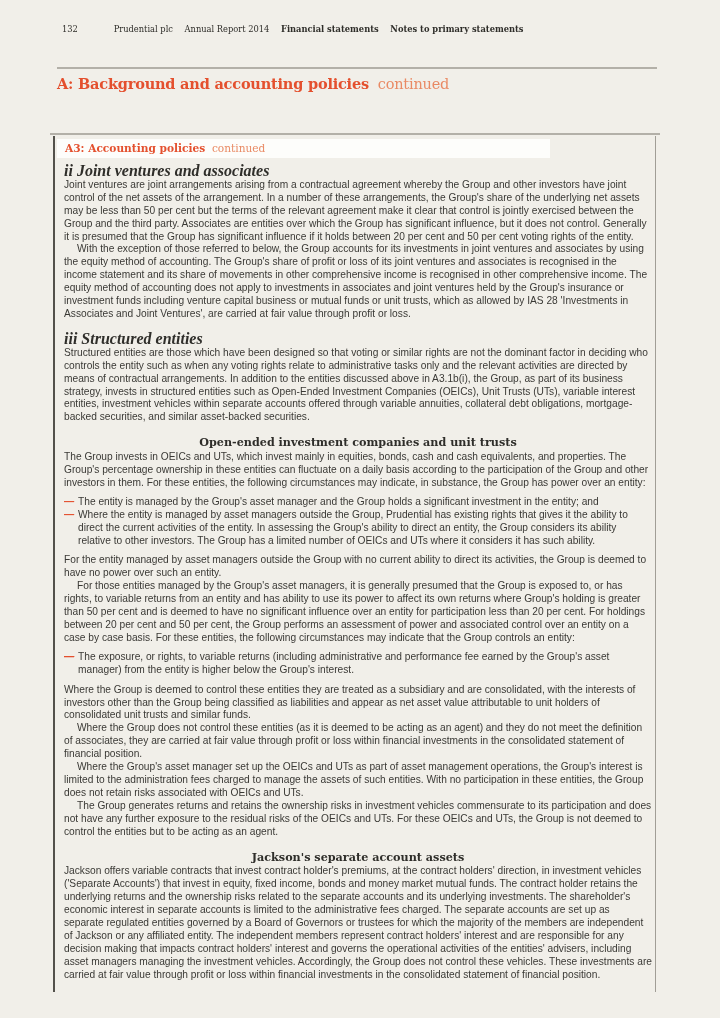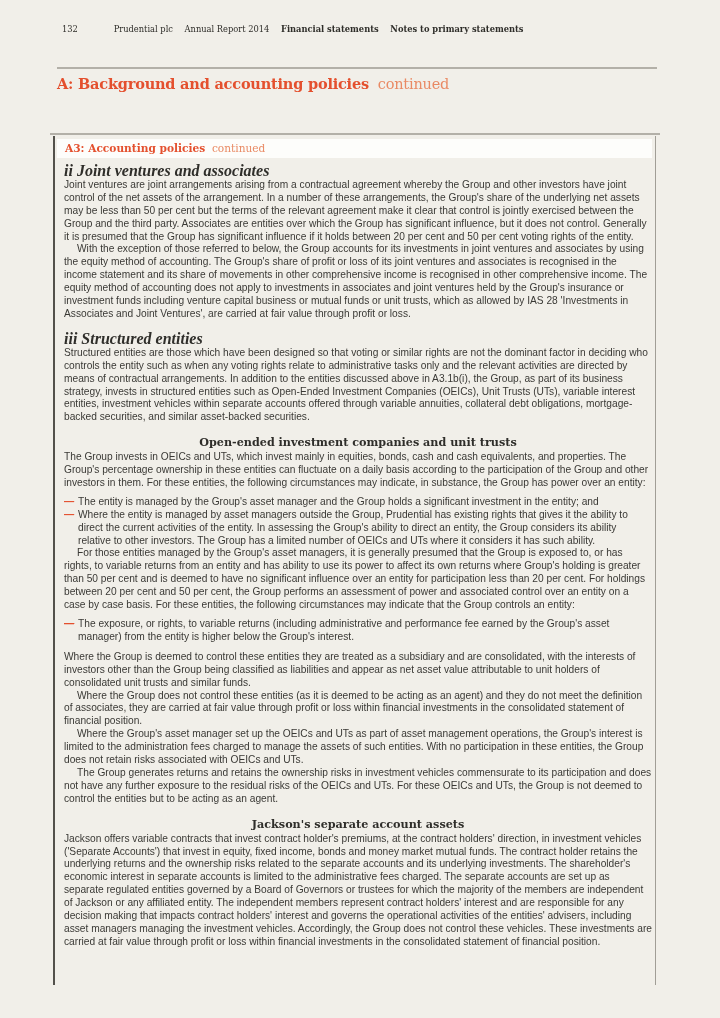--- a/index.html
+++ b/index.html
@@ -45,21 +45,21 @@
   
   .section-frame {
     position:absolute; left:53px; top:136px; width:603px;
     min-height:849px;
     border-left:2px solid #53514b;
     border-right:1px solid #a19e96;
     padding:3px 0 10px 2px;
   }
   .a3-bar {
     background:#fdfdfb;
-    width:595px; height:19px; line-height:19px;
+    width:493px; height:19px; line-height:19px;
     padding-left:8px;
     font-family:"DejaVu Serif", serif;
     font-size:10.6px; font-weight:bold; color:#e4502e;
   }
   .a3-bar .cont { font-weight:normal; color:#e98a64; margin-left:3px; }
   
   .copy {
     margin-left:7px; width:588px;
     font-size:10.2px; line-height:12.9px;
   }
@@ -128,20 +128,21 @@
       <li>
         <span class="dash">—</span>
         <span>The entity is managed by the Group's asset manager and the Group holds a significant investment in the entity; and</span>
       </li>
       <li>
         <span class="dash">—</span>
         <span>Where the entity is managed by asset managers outside the Group, Prudential has existing rights that gives it the ability to direct the current activities of the entity. In assessing the Group's ability to direct an entity, the Group considers its ability relative to other investors. The Group has a limited number of OEICs and UTs where it considers it has such ability.</span>
       </li>
     </ul>
 
+    <p class="gap-before">For the entity managed by asset managers outside the Group with no current ability to direct its activities, the Group is deemed to have no power over such an entity.</p>
     <p class="indent">For those entities managed by the Group's asset managers, it is generally presumed that the Group is exposed to, or has rights, to variable returns from an entity and has ability to use its power to affect its own returns where Group's holding is greater than 50 per cent and is deemed to have no significant influence over an entity for participation less than 20 per cent. For holdings between 20 per cent and 50 per cent, the Group performs an assessment of power and associated control over an entity on a case by case basis. For these entities, the following circumstances may indicate that the Group controls an entity:</p>
 
     <ul class="dash-list">
       <li>
         <span class="dash">—</span>
       </li>
       <li>
         <span class="dash">—</span>
         <span>The exposure, or rights, to variable returns (including administrative and performance fee earned by the Group's asset manager) from the entity is higher below the Group's interest.</span>
       </li>

